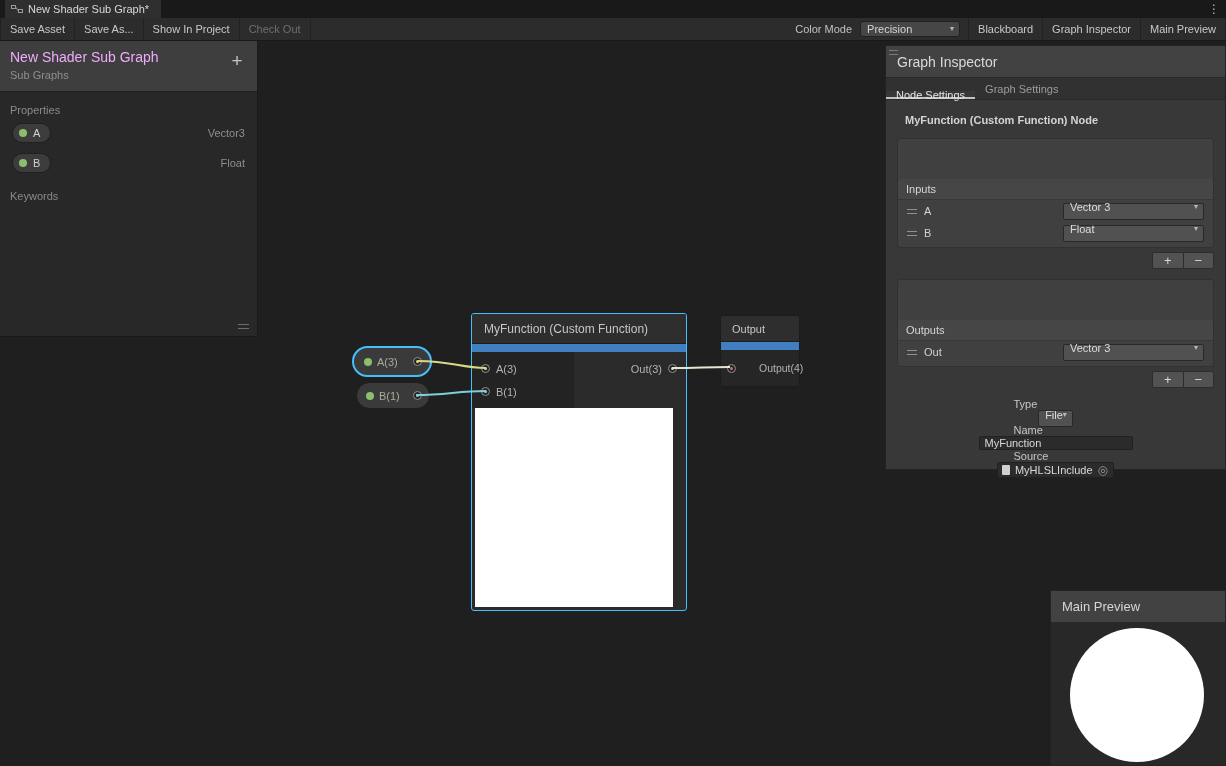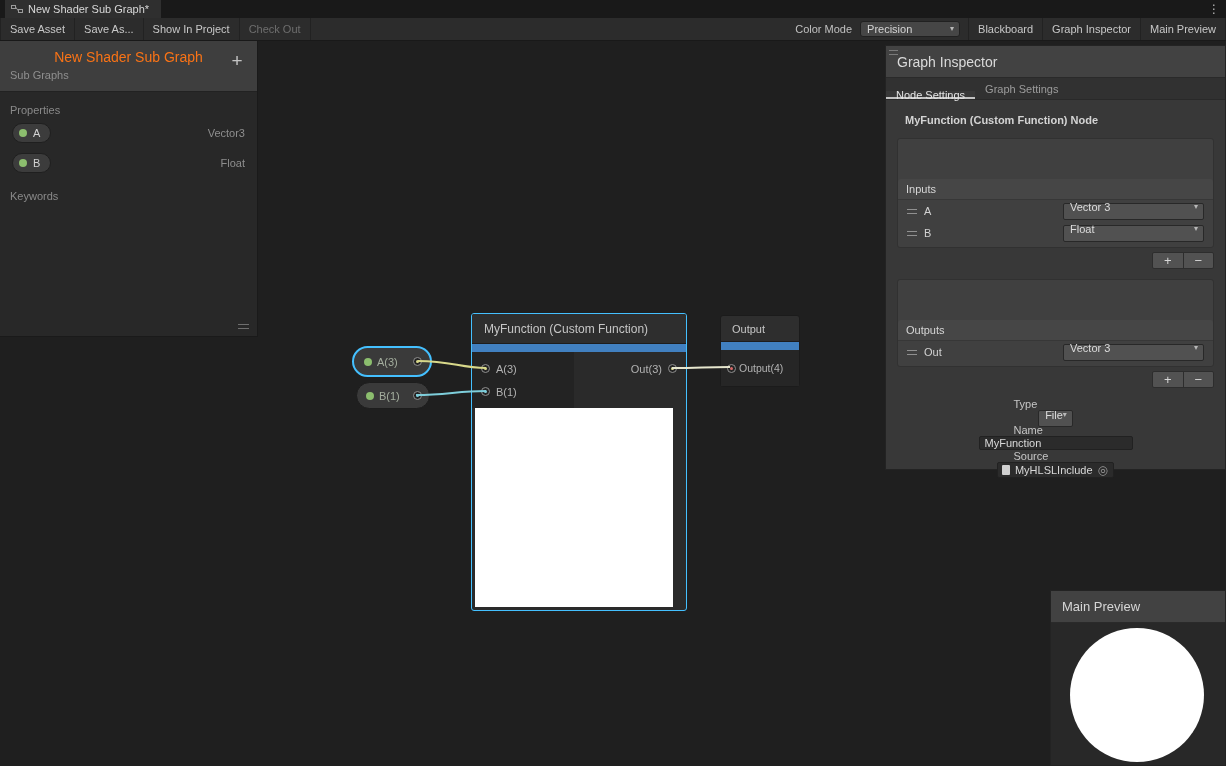--- a/index.html
+++ b/index.html
@@ -41,30 +41,30 @@
   .fn-ports { display:flex; height:56px; }
   .fn-in-col { width:102px; background:#232323; padding-top:5px; }
   .fn-out-col { flex:1; background:#2a2a2a; padding:5px 9px 0 0; display:flex; flex-direction:column; align-items:flex-end; }
   .port-row { height:23px; display:flex; align-items:center; gap:6px; padding-left:9px; color:#b2b2b2; }
   .port-row.out { padding-left:0; }
   .fn-preview { position:absolute; left:3px; right:13px; top:94px; bottom:3px; background:#ffffff; }
 
   
   .out-node { position:absolute; left:720px; top:315px; width:80px; height:72px; background:#2e2e2e; border:1px solid #1b1b1b; border-radius:3px; z-index:4; }
   .out-header { height:26px; line-height:26px; padding:0 11px; color:#c6c6c6; border-bottom:1px solid #1d1d1d; }
-  .out-port-row { height:36px; background:#262626; display:flex; align-items:center; gap:3px; padding-left:6px; color:#b2b2b2; font-size:10.5px; }
+  .out-port-row { height:36px; background:#262626; display:flex; align-items:center; gap:23px; padding-left:6px; color:#b2b2b2; font-size:10.5px; }
 
   
   .wires { position:absolute; left:0; top:0; z-index:5; pointer-events:none; }
   .wires path { fill:none; stroke-width:2; }
 
   
   .blackboard { position:absolute; left:0; top:41px; width:258px; height:296px; background:#282828; border-right:1px solid #1a1a1a; border-bottom:1px solid #1a1a1a; z-index:10; }
   .bb-header { height:51px; background:#3e3e3e; padding:8px 10px 0; position:relative; border-bottom:1px solid #222; }
-  .bb-title { font-size:14px; color:#f97316;text-align:center; }
+  .bb-title { font-size:14px; color:#f0abfc; }
   .bb-sub { margin-top:4px; color:#8f8f8f; }
   .bb-add { position:absolute; right:10px; top:9px; font-size:19px; color:#c4c4c4; width:20px; text-align:center; cursor:default; }
   .bb-section { padding:12px 10px 2px; color:#8a8a8a; }
   .bb-row { height:30px; display:flex; align-items:center; padding:0 12px; }
   .bb-pill { display:flex; align-items:center; gap:6px; background:#3c3c3c; border:1px solid #1f1f1f; border-radius:11px; padding:3px 10px 3px 6px; color:#d2d2d2; }
   .bb-type { margin-left:auto; color:#8e8e8e; }
   .bb-grip { position:absolute; right:8px; bottom:7px; width:11px; height:5px; border-top:1px solid #6e6e6e; border-bottom:1px solid #6e6e6e; }
 
   
   .inspector { position:absolute; left:885px; top:45px; width:341px; height:425px; background:#383838; border:1px solid #232323; z-index:10; }

